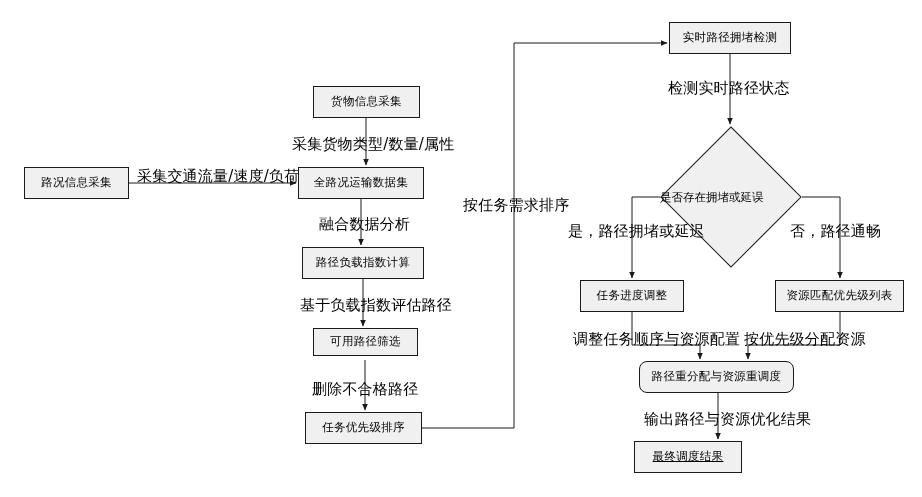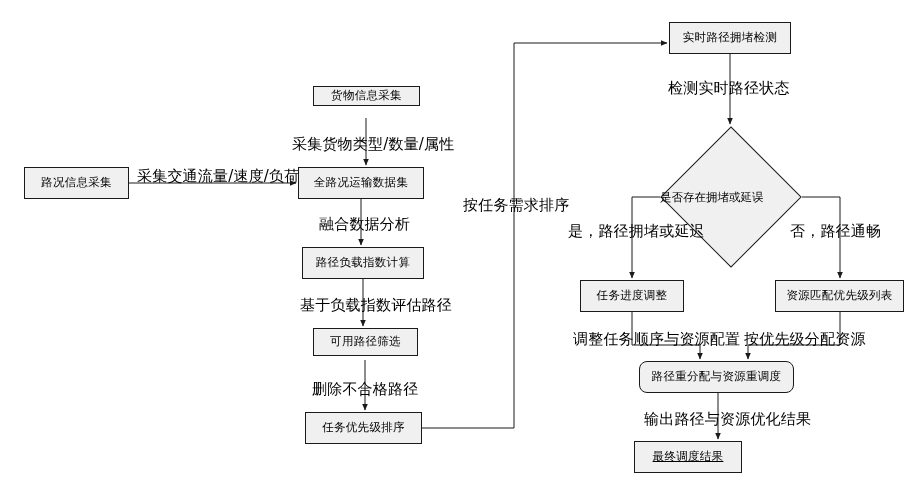--- a/index.html
+++ b/index.html
@@ -102,21 +102,21 @@
 
     <path d="M 802 197 L 840 197 L 840 278" fill="none" stroke="#1a1a1a" stroke-width="1" marker-end="url(#arrow)"></path>
 
     <path d="M 632 312 L 632 345 L 700 345 L 700 359" fill="none" stroke="#1a1a1a" stroke-width="1" marker-end="url(#arrow)"></path>
 
     <path d="M 840 312 L 840 345 L 748 345 L 748 359" fill="none" stroke="#1a1a1a" stroke-width="1" marker-end="url(#arrow)"></path>
 
     <line x1="718" y1="393" x2="718" y2="439" stroke="#1a1a1a" stroke-width="1" marker-end="url(#arrow)"></line>
   </svg>
 
-  <div class="node" style="left:313px; top:86px; width:107px; height:20px;">
+  <div class="node" style="left:313px; top:86px; width:107px; height:32px;">
     <span>货物信息采集</span>
   </div>
 
   <div class="node" style="left:24px; top:167px; width:105px; height:32px;">
     <span>路况信息采集</span>
   </div>
 
   <div class="node" style="left:298px; top:167px; width:126px; height:32px;">
     <span>全路况运输数据集</span>
   </div>

